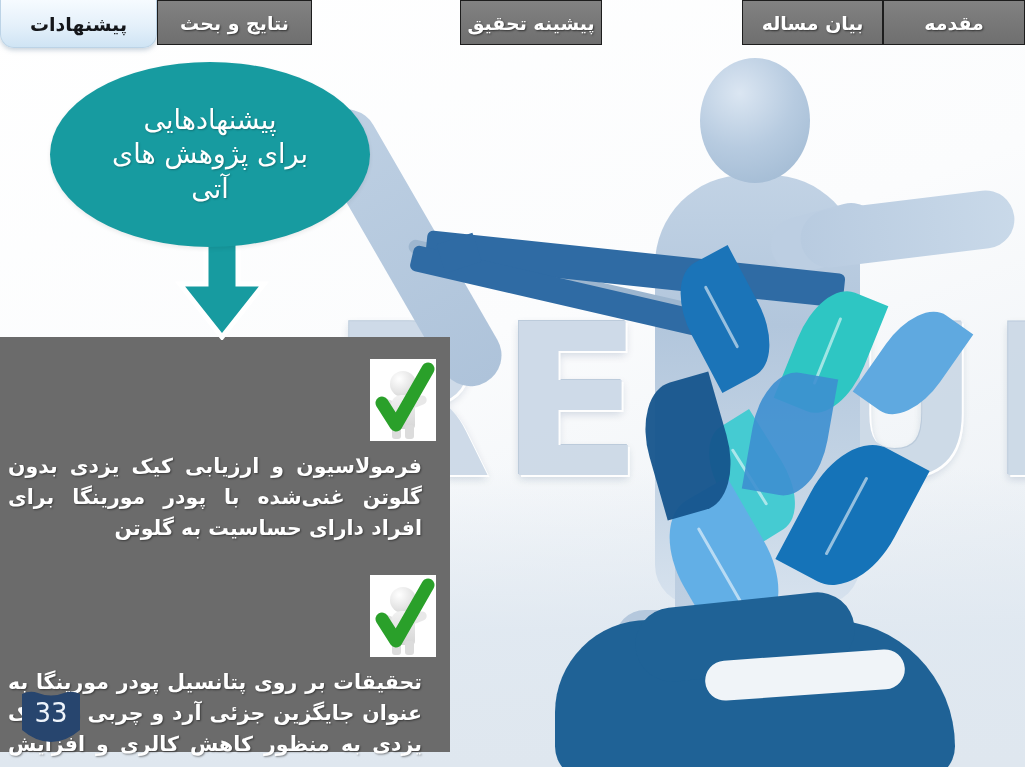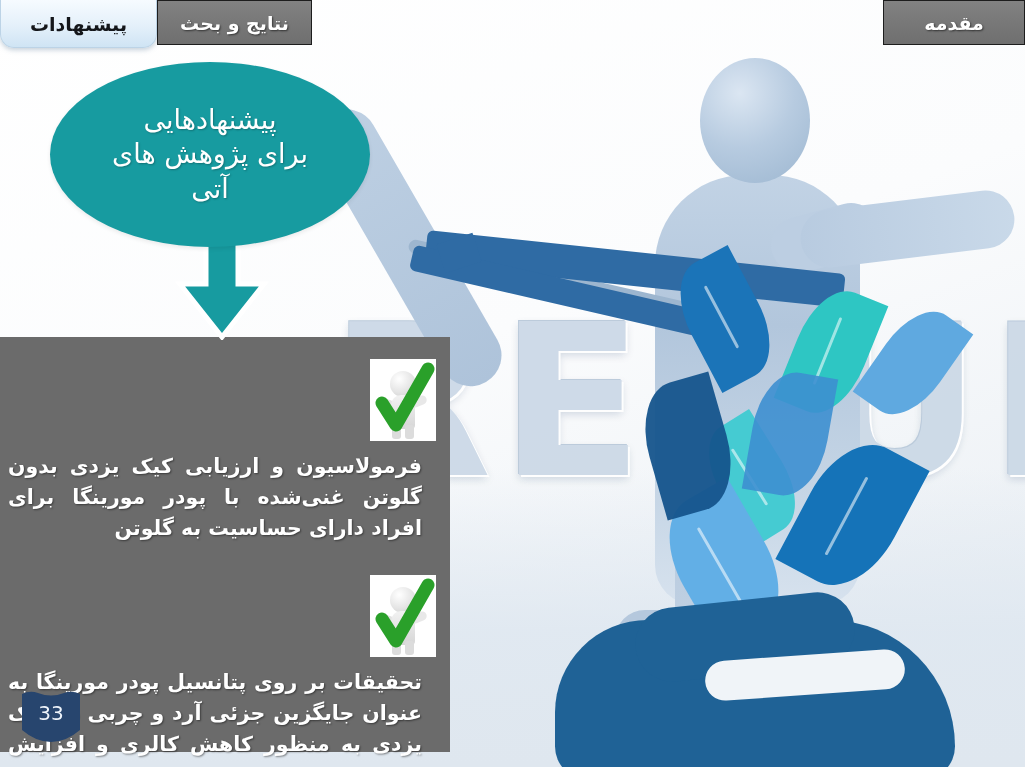--- a/index.html
+++ b/index.html
@@ -324,21 +324,21 @@
     width: 58px; height: 52px;
     z-index: 25;
   }
   .badge-num {
     position: absolute;
     inset: 0;
     display: flex;
     align-items: center;
     justify-content: center;
     color: #eef4fb;
-    font-size: 20px;
+    font-size: 26px;
     font-weight: normal;
     padding-bottom: 6px;
     box-sizing: border-box;
   }
 </style>
 </head>
 <body>
 
 <div id="slide">
 
@@ -384,20 +384,26 @@
   <div class="hand-palm"></div>
   <div class="hand-thumb"></div>
   <div class="hand-notch"></div>
 
   <div class="tabbar">
     <div class="tab active" style="left:0px; width:157px;">
       <span>پیشنهادات</span>
     </div>
     <div class="tab" style="left:157px; width:155px;">
       <span>نتایج و بحث</span>
+    </div>
+    <div class="tab" style="left:460px; width:142px;">
+      <span>پیشینه تحقیق</span>
+    </div>
+    <div class="tab" style="left:742px; width:141px;">
+      <span>بیان مساله</span>
     </div>
     <div class="tab" style="left:883px; width:142px;">
       <span>مقدمه</span>
     </div>
   </div>
 
   <div class="oval">
     <div class="oval-text">
       <div>پیشنهادهایی</div>
       <div>برای پژوهش های</div>

